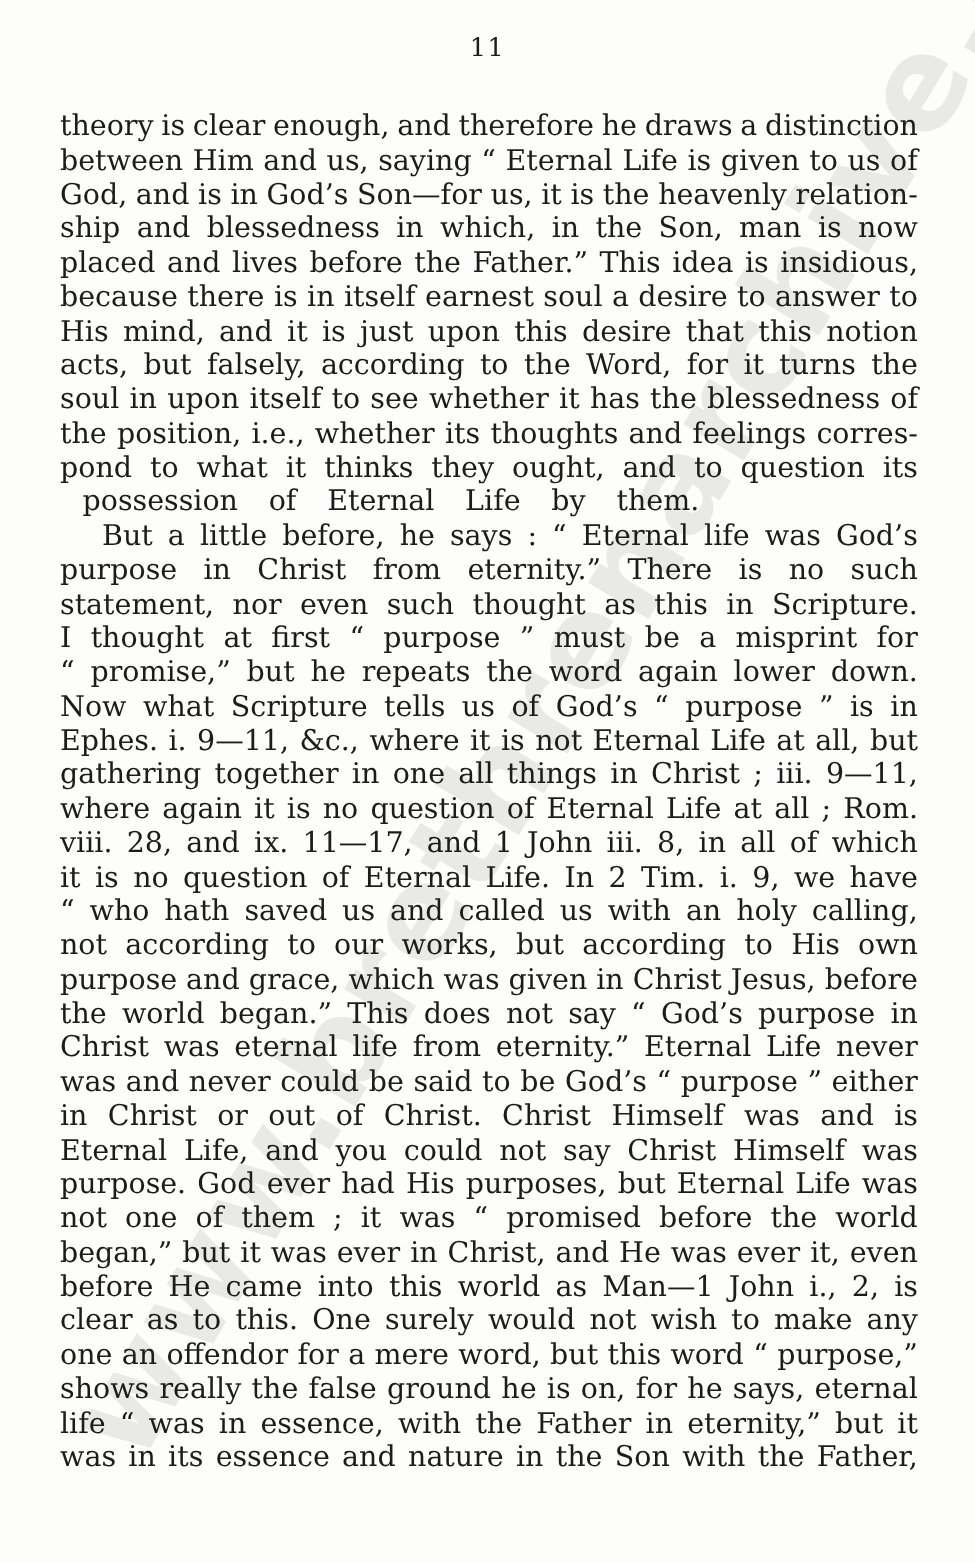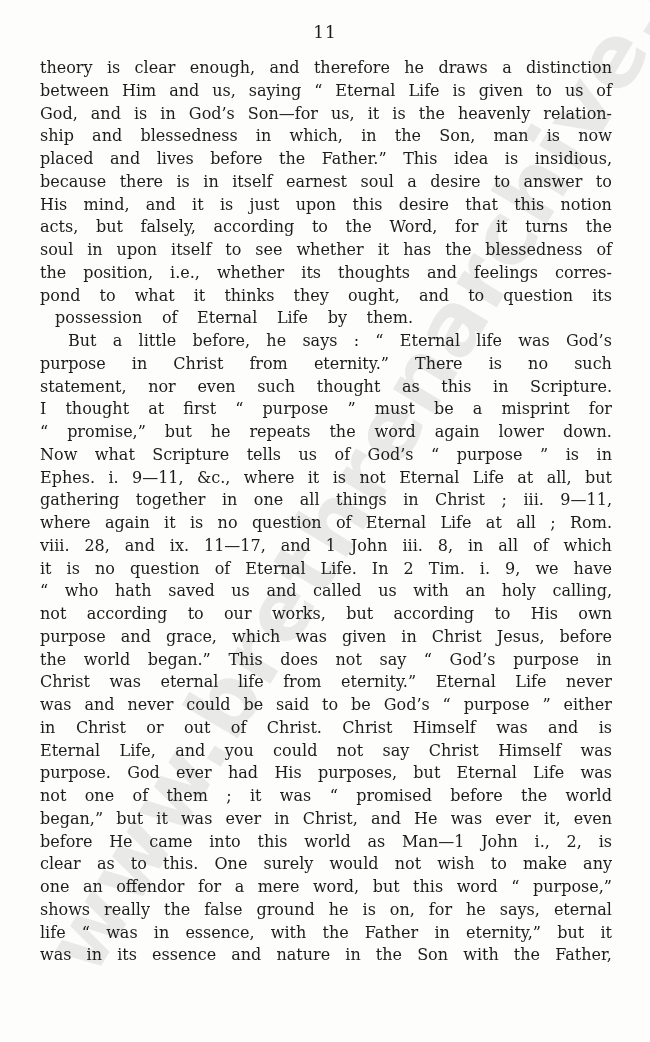--- a/index.html
+++ b/index.html
@@ -39,24 +39,24 @@
     left: 0;
     width: 100%;
     text-align: center;
     font-size: 17px;
     letter-spacing: 1px;
     z-index: 1;
   }
 
   .text-block {
     position: absolute;
-    top: 57px;
+    top: 73px;
     left: 40px;
     width: 572px;
-    font-size: 16px;
+    font-size: 19px;
     z-index: 1;
   }
 
   .paragraph { margin: 0; }
 
   .line {
     display: flex;
     justify-content: space-between;
     align-items: baseline;
     height: 22.75px;

